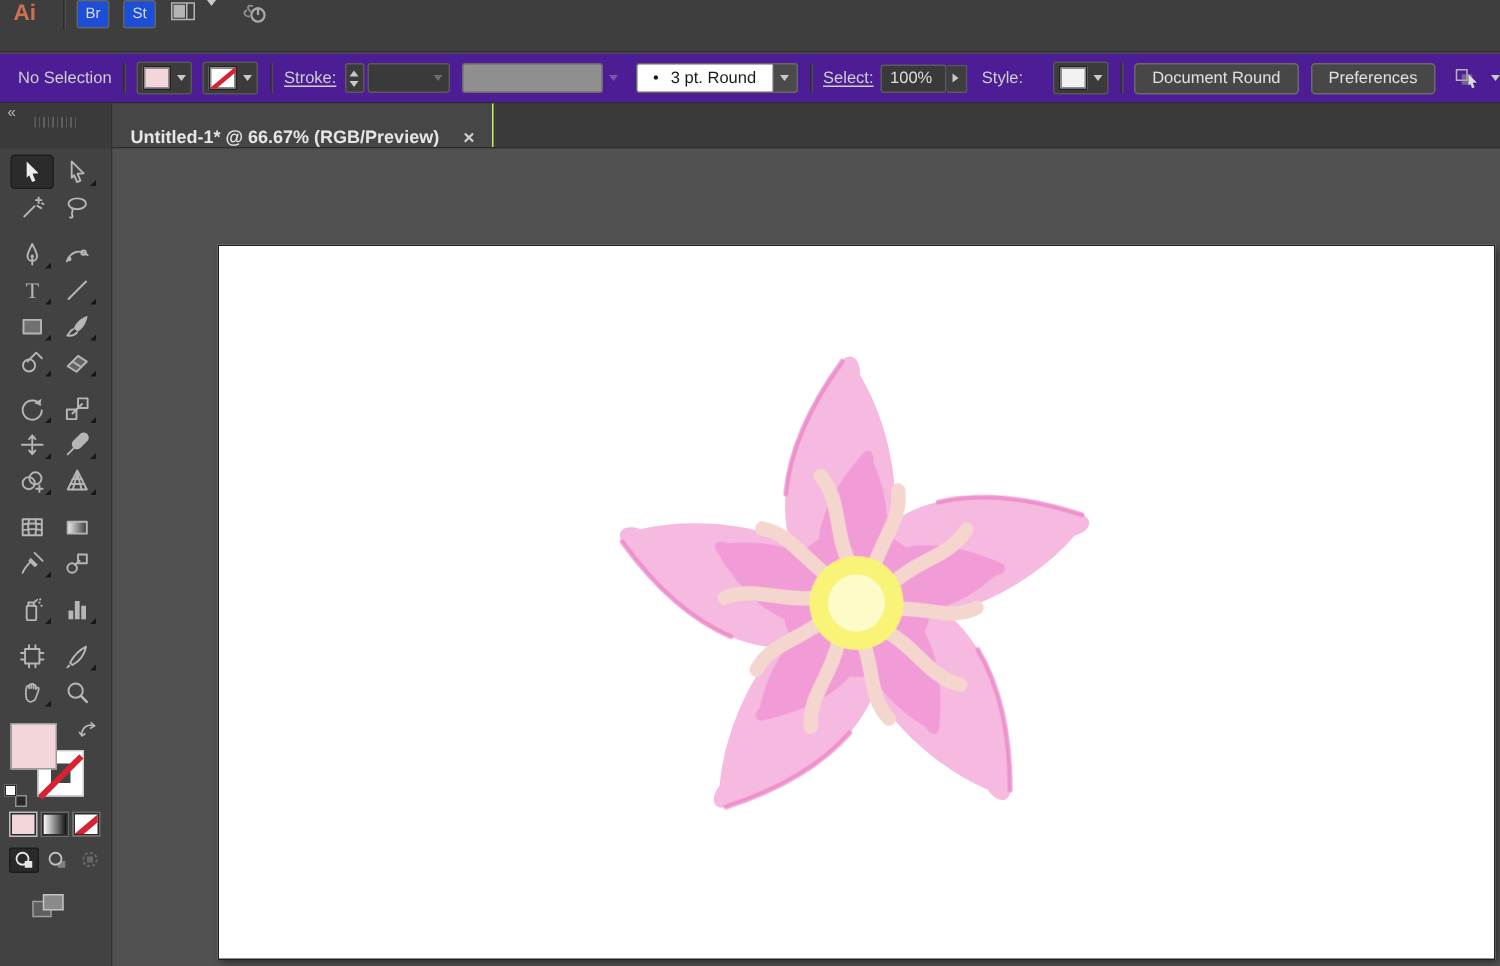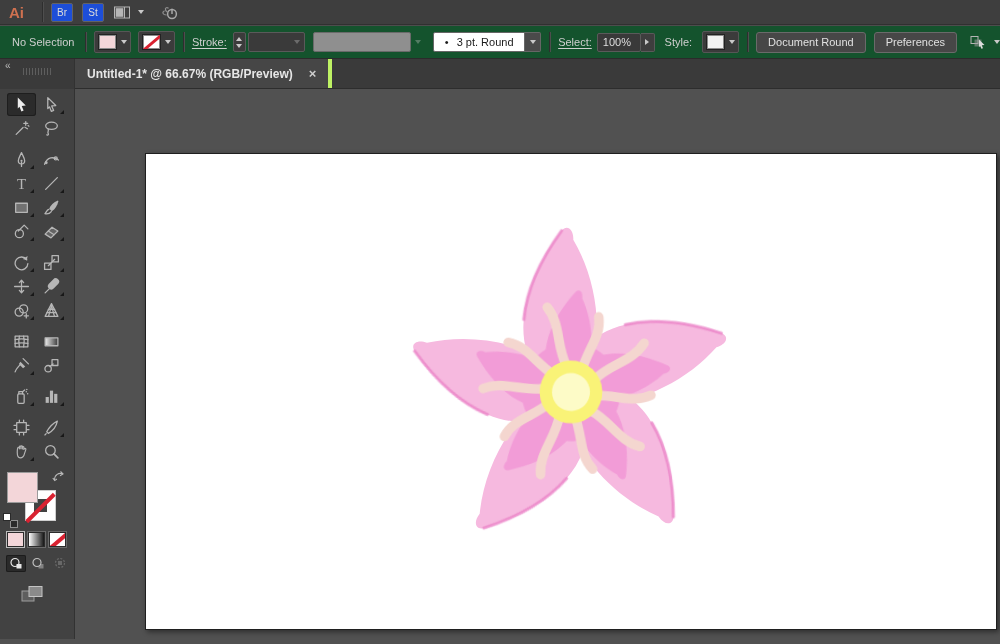--- a/index.html
+++ b/index.html
@@ -4,33 +4,33 @@
 <style>
   * { box-sizing: border-box; margin: 0; padding: 0; }
   html,body { width:1000px; height:644px; overflow:hidden; }
   body {
     font-family: "Liberation Sans", sans-serif;
     background:#515151; color:#D6D6D6; font-size:12px;
     position:relative; user-select:none;
   }
 
   
-  .menubar{height:25px;background:#3E3E3E;display:flex;align-items:center;border-bottom:1px solid #303030;}
+  .menubar{height:35px;background:#3E3E3E;display:flex;align-items:flex-start;border-bottom:1px solid #303030;}
   .ai-logo{font-weight:bold;font-size:15px;color:#CF7150;padding:0 10px 0 9px;}
   .menu-items{display:flex;align-items:center;height:100%;}
   .menu-item{padding:0 11px;line-height:28px;color:#D8D8D8;cursor:default;}
   .vsep{width:1px;height:20px;background:#2E2E2E;box-shadow:1px 0 0 #4E4E4E;margin:0 8px;flex:none;}
   .qbtn{width:22px;height:19px;margin-right:9px;background:#1d4ed8;border:1px solid #636363;border-radius:2px;
         font-size:10px;color:#DADADA;display:flex;align-items:center;justify-content:center;cursor:pointer;}
   .ws-icon,.pw-icon{margin-right:6px;display:flex;align-items:center;}
   .chev{width:0;height:0;border-left:3.5px solid transparent;border-right:3.5px solid transparent;border-top:4.5px solid #C9C9C9;display:inline-block;}
   .chev.dim{opacity:.35;}
 
   
-  .controlbar{height:34px;background:#14532d;border-bottom:1px solid #2B2B2B;border-top:1px solid #4D4D4D;
+  .controlbar{height:34px;background:#4c1d95;border-bottom:1px solid #2B2B2B;border-top:1px solid #4D4D4D;
               display:flex;align-items:center;padding-left:12px;font-size:11px;color:#CFCFCF;}
   .cb-label{white-space:nowrap;}
   .cb-link{text-decoration:underline;text-underline-offset:2px;cursor:pointer;}
   .swcombo{display:flex;align-items:center;height:22px;padding:1px 3px;border:1px solid #565656;background:#3B3B3B;border-radius:2px;cursor:pointer;}
   .swcombo .chev{margin-left:4px;}
   .sw{width:19px;height:16px;border:1px solid #222;box-shadow:0 0 0 1px #8B8B8B inset;}
   .sw.none-sw{background:#fff;position:relative;overflow:hidden;}
   .sw.none-sw::after{content:'';position:absolute;left:-4px;right:-4px;top:50%;height:3px;background:#D92231;transform:rotate(-40deg);}
   .sw.white-sw{background:#F2F2F2;}
   .stepper{width:13px;height:20px;background:#3B3B3B;border:1px solid #5A5A5A;border-radius:2px;
@@ -89,21 +89,21 @@
   .draw-modes{display:flex;gap:2px;padding-left:6px;margin-top:8px;flex:none;}
   .dm{width:20px;height:17px;border-radius:2px;display:flex;align-items:center;justify-content:center;cursor:pointer;color:#C0C0C0;}
   .dm.active{background:#2A2A2A;box-shadow:inset 0 0 0 1px #1C1C1C;color:#E8E8E8;}
   .dm.disabled{opacity:.3;}
 
   .screenmode{margin:13px 0 0 21px;cursor:pointer;flex:none;}
 
   
   .docarea{flex:1;display:flex;flex-direction:column;min-width:0;}
   .tabbar{height:30px;background:#3A3A3A;border-bottom:1px solid #2D2D2D;display:flex;align-items:stretch;flex:none;}
-  .tab{background:#464646;border-right:4px solid #bef264;display:flex;align-items:center;padding:0 12px;cursor:pointer;}
+  .tab{background:#464646;border-right:1px solid #bef264;display:flex;align-items:flex-end;padding:0 12px;cursor:pointer;}
   .tab-title{font-size:12px;font-weight:bold;color:#E6E6E6;white-space:nowrap;}
   .tab-close{margin-left:16px;color:#CFCFCF;font-size:13px;font-weight:bold;cursor:pointer;line-height:1;}
   .pasteboard{flex:1;position:relative;background:#515151;overflow:hidden;}
   .artboard{position:absolute;left:70px;top:64px;width:852px;height:477px;background:#FFFFFF;
             border:1px solid #1F1F1F;box-shadow:2px 2px 5px rgba(0,0,0,.45);}
   .flower{position:absolute;left:235px;top:48px;}
 </style>
 </head>
 <body>
 
@@ -284,21 +284,21 @@
     <span class="brushchev">
         <span class="chev"></span>
       </span>
   </span>
   <span class="vsep"></span>
   <span class="cb-label cb-link" style="margin-right:5px;">Select:</span>
   <input class="opacity-input" value="100%" style="">
   <span class="presetbtn">
       <span class="tri-rt"></span>
     </span>
-  <span class="cb-label" style="margin-left:10px;margin-right:10px;">Style:</span>
+  <span class="cb-label" style="margin-left:10px;margin-right:20px;">Style:</span>
   <span class="swcombo">
     <span class="sw white-sw"></span>
     <span class="chev"></span>
   </span>
   <span class="vsep"></span>
   <button class="cbtn">Document Round</button>
   <button class="cbtn" style="margin-left:8px;">Preferences</button>
   <span style="margin-left:12px;display:flex;align-items:center;">
     <svg width="20" height="16" viewBox="0 0 20 16">
         <rect x="2" y="2.5" width="7" height="7" fill="none" stroke="#B5B5B5"></rect>

